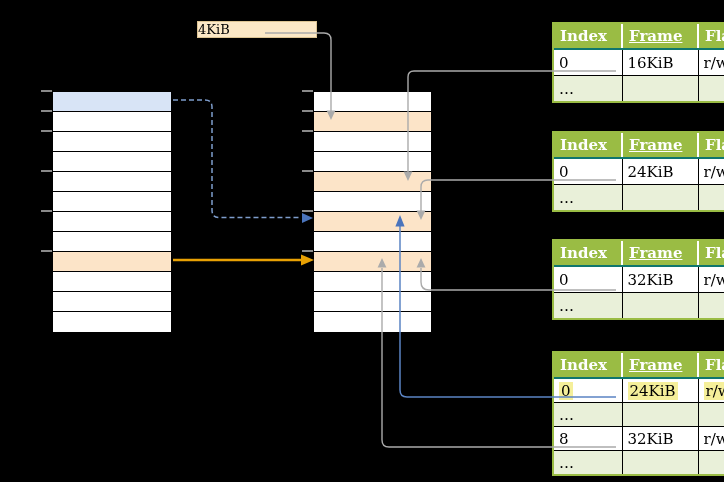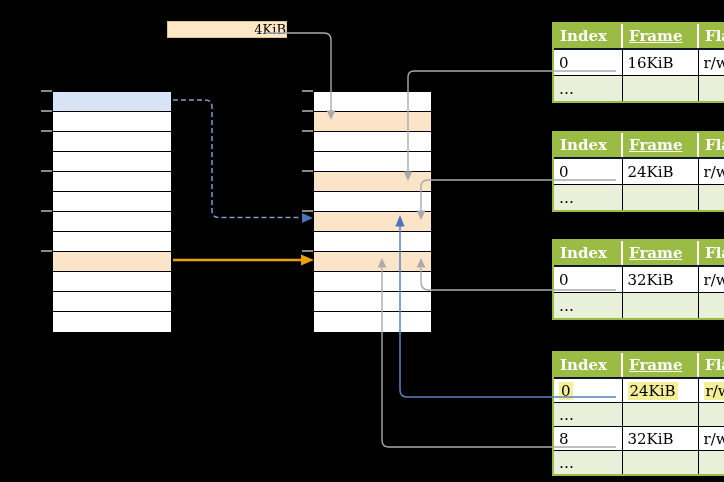--- a/index.html
+++ b/index.html
@@ -8,32 +8,32 @@
 
   
   .memcol{position:absolute;top:91px;height:240px;background:#fff;border:1px solid #000;overflow:hidden;}
   .mrow{height:20px;border-bottom:1px solid #000;box-sizing:border-box;}
   .mrow:last-child{border-bottom:none;}
 
   
   .tick{position:absolute;width:11px;height:0;border-top:2px solid #8a8a8a;}
 
   
-  .label4k{position:absolute;left:167px;top:21px;width:118px;height:15px;
-           background:#fce8c6;border:1px solid #ddc493;text-align:right;
+  .label4k{position:absolute;left:197px;top:21px;width:118px;height:15px;
+           background:#fce8c6;border:1px solid #ddc493;text-align:left;
            font-size:13px;line-height:15px;color:#000;}
 
   
   .ptable{position:absolute;left:552px;width:170px;border:2px solid #9abc44;background:#9abc44;}
   .ptable table{border-collapse:collapse;width:100%;table-layout:fixed;}
   .ptable th{background:#9abc44;color:#fff;font-weight:bold;font-size:15px;text-align:left;
              padding:2px 6px;height:20px;border-right:2px solid #fff;}
   .ptable th:last-child{border-right:none;}
   .ptable th:nth-child(1){width:55px;} .ptable th:nth-child(2){width:62px;text-decoration:underline;}
-  .ptable thead th{border-bottom:2px solid #0f172a;}
+  .ptable thead th{border-bottom:2px solid #0f766e;}
   .ptable td{background:#fff;color:#000;font-size:15px;padding:1px 5px;height:23px;
              border-right:1px solid #000;border-top:1px solid #000;overflow:hidden;white-space:nowrap;}
   .ptable td:last-child{border-right:none;}
   .ptable tr.dots td{background:#e9f0d9;}
   .ptable.compact td{height:21px;}
   .hl{padding:0 2px;}
 
   svg.overlay{position:absolute;left:0;top:0;pointer-events:none;}
 </style>
 </head>

